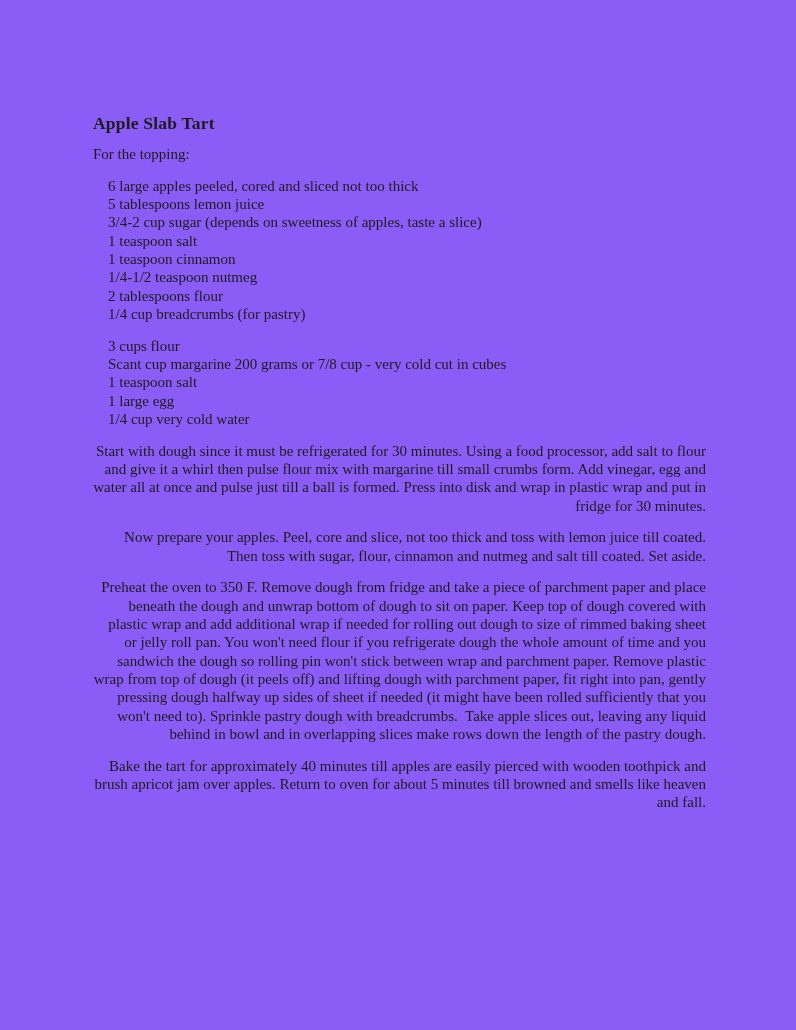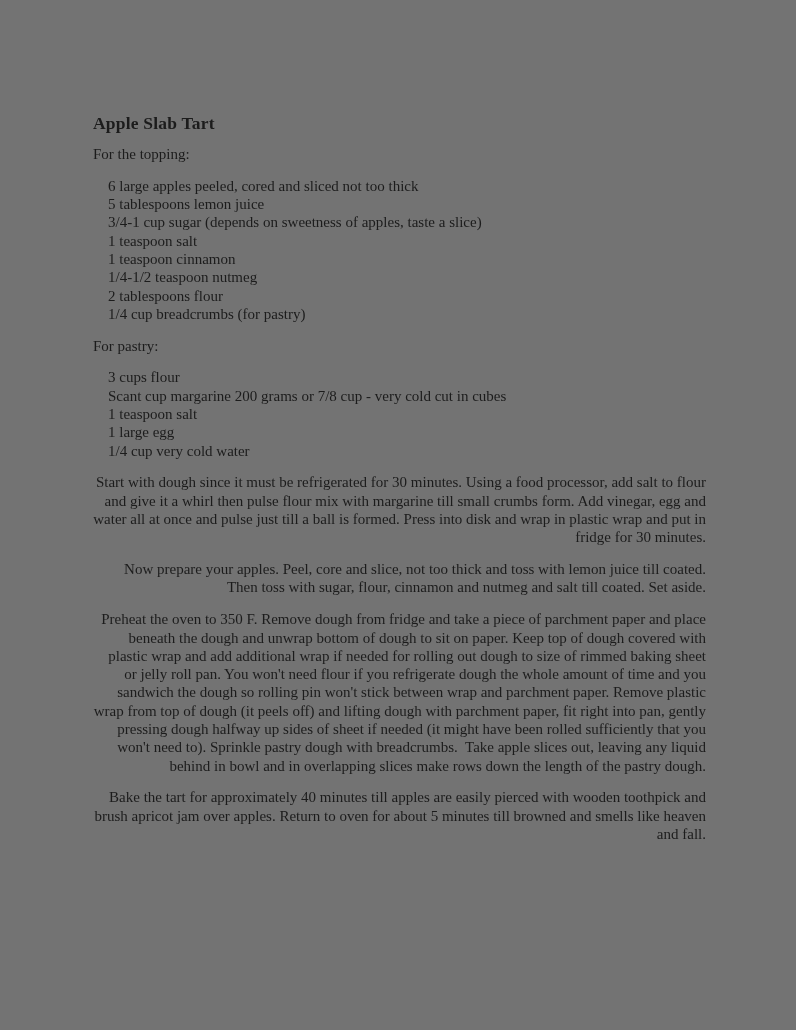--- a/index.html
+++ b/index.html
@@ -9,21 +9,21 @@
   body {
     width: 796px;
     height: 1030px;
     overflow: hidden;
     font-family: "Liberation Serif", "DejaVu Serif", serif;
     color: #1c1c1c;
   }
   .page {
     width: 796px;
     height: 1030px;
-    background: #737373;
+    background: #8b5cf6;
     padding: 112px 90px 0 93px;
   }
   .content {
     width: 613px;
     font-size: 15px;
     line-height: 18.3px;
   }
   .doc-title {
     font-size: 17.5px;
     font-weight: bold;
@@ -53,29 +53,28 @@
 <div class="page">
   <div class="content">
 
     <h1 class="doc-title">Apple Slab Tart</h1>
 
     <p class="section-heading">For the topping:</p>
 
     <div class="ingredients">
       <span class="ingredient-line">6 large apples peeled, cored and sliced not too thick</span>
       <span class="ingredient-line">5 tablespoons lemon juice</span>
-      <span class="ingredient-line">3/4-1 cup sugar (depends on sweetness of apples, taste a slice)</span>
+      <span class="ingredient-line">3/4-2 cup sugar (depends on sweetness of apples, taste a slice)</span>
       <span class="ingredient-line">1 teaspoon salt</span>
       <span class="ingredient-line">1 teaspoon cinnamon</span>
       <span class="ingredient-line">1/4-1/2 teaspoon nutmeg</span>
       <span class="ingredient-line">2 tablespoons flour</span>
       <span class="ingredient-line">1/4 cup breadcrumbs (for pastry)</span>
     </div>
 
-    <p class="section-heading">For pastry:</p>
 
     <div class="ingredients">
       <span class="ingredient-line">3 cups flour</span>
       <span class="ingredient-line">Scant cup margarine 200 grams or 7/8 cup - very cold cut in cubes</span>
       <span class="ingredient-line">1 teaspoon salt</span>
       <span class="ingredient-line">1 large egg</span>
       <span class="ingredient-line">1/4 cup very cold water</span>
     </div>
 
 

